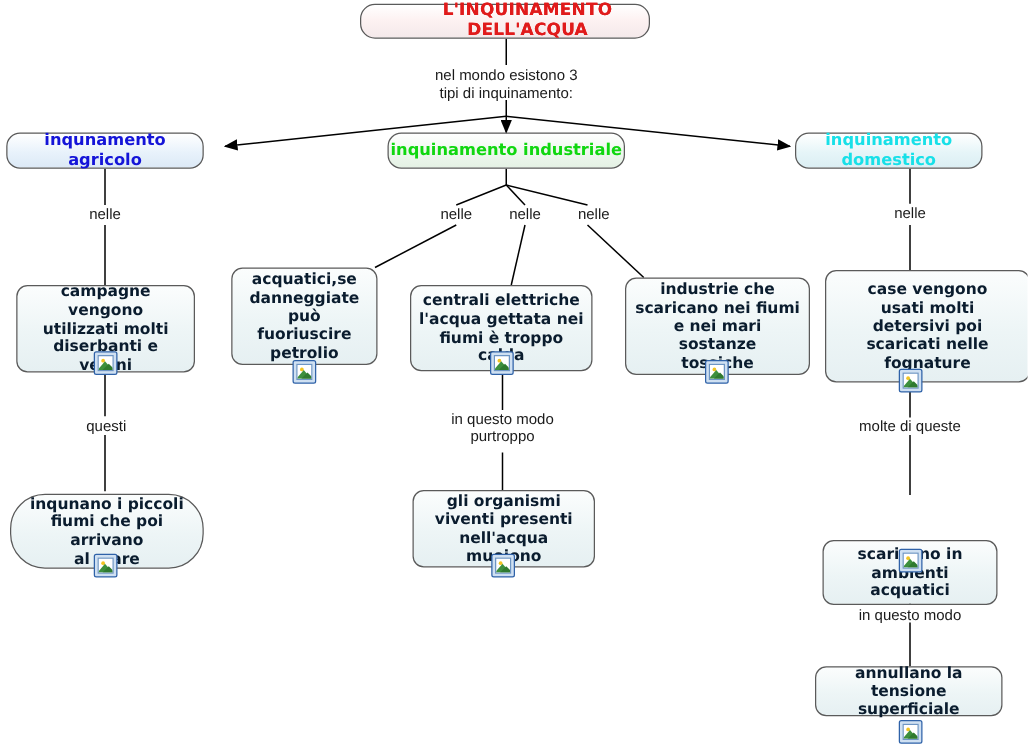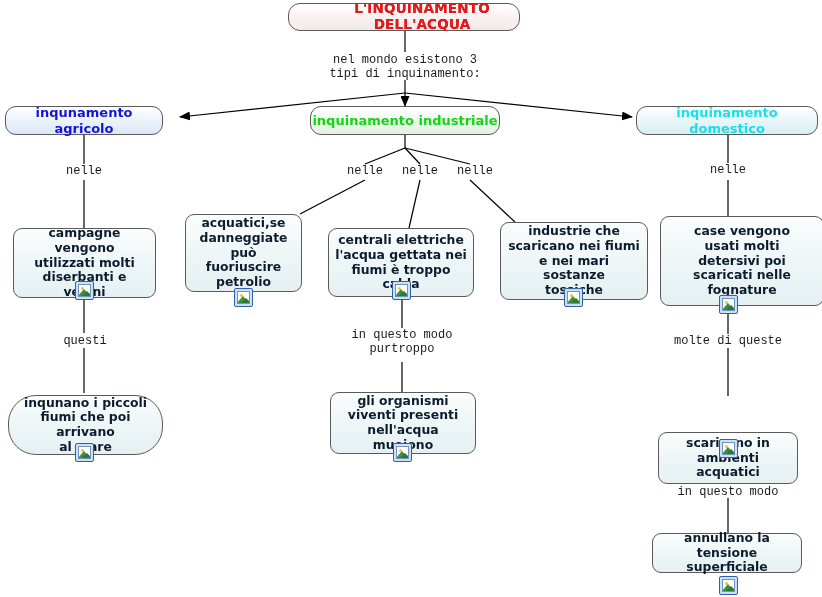--- a/index.html
+++ b/index.html
@@ -123,21 +123,21 @@
     border-bottom: 5px solid #2f7a2f;
   }
   
   .link-label {
     position: absolute;
     font-size: 12px;
     color: #1a1a1a;
     text-align: center;
     line-height: 1.2;
     white-space: pre-line;
-    font-family: Liberation Mono, monospace;
+    font-family: Liberation Sans, sans-serif;
   }
 </style>
 </head>
 <body>
 
 <div id="canvas">
 
   <svg id="links" viewBox="0 0 822 597">
     <defs>
       <marker id="arrow" markerWidth="11" markerHeight="9" refX="10" refY="4.5" orient="auto" markerUnits="userSpaceOnUse">
@@ -187,21 +187,21 @@
 tipi di inquinamento:</div>
 
   <div class="node cat agricolo" style="left:5px; top:106px; width:158px; height:29px;">
     <span class="ntext">inqunamento agricolo</span>
   </div>
 
   <div class="node cat industriale" style="left:310px; top:106px; width:190px; height:29px;">
     <span class="ntext">inquinamento industriale</span>
   </div>
 
-  <div class="node cat domestico" style="left:636px; top:106px; width:182px; height:29px;">
+  <div class="node cat domestico" style="left:636px; top:106px; width:150px; height:29px;">
     <span class="ntext">inquinamento domestico</span>
   </div>
 
   <div class="link-label" style="left:54px; top:164px; width:60px;">nelle</div>
   <div class="link-label" style="left:335px; top:164px; width:60px;">nelle</div>
   <div class="link-label" style="left:390px; top:164px; width:60px;">nelle</div>
   <div class="link-label" style="left:445px; top:164px; width:60px;">nelle</div>
   <div class="link-label" style="left:698px; top:163px; width:60px;">nelle</div>
 
   <div class="node leaf" style="left:13px; top:228px; width:143px; height:70px;">

